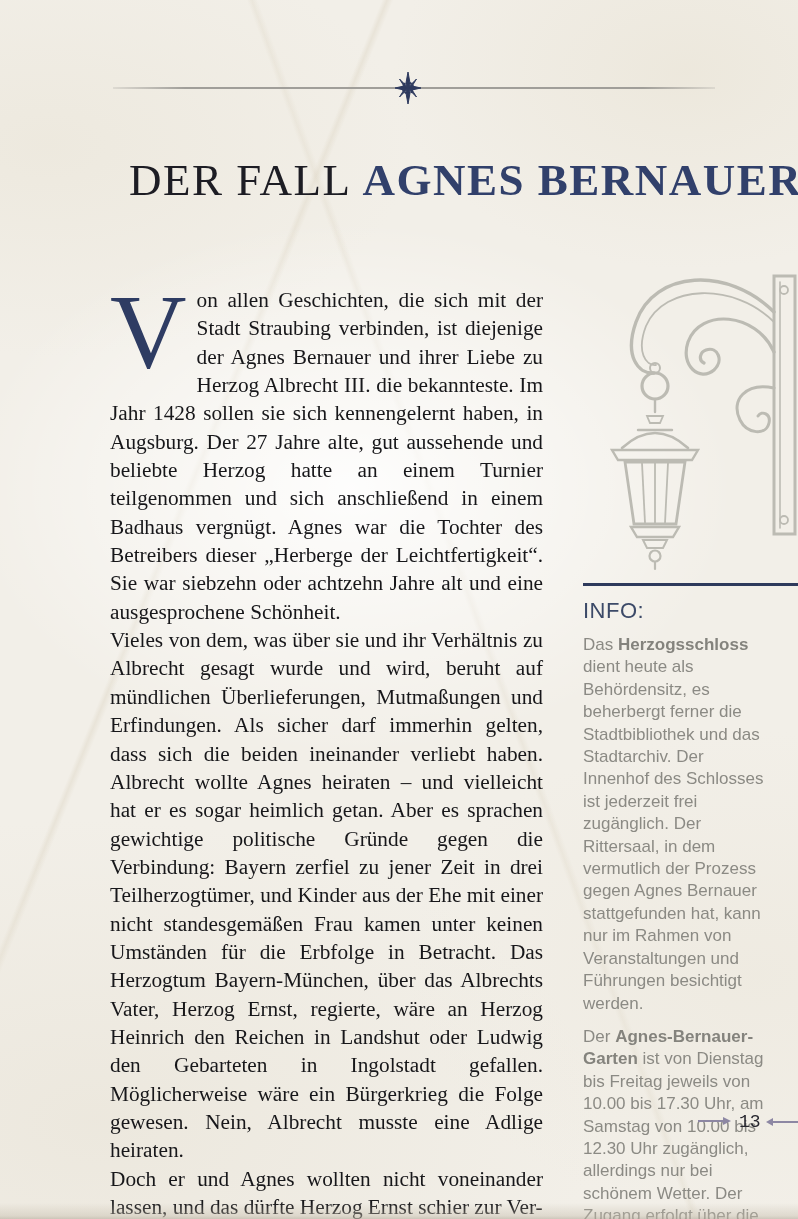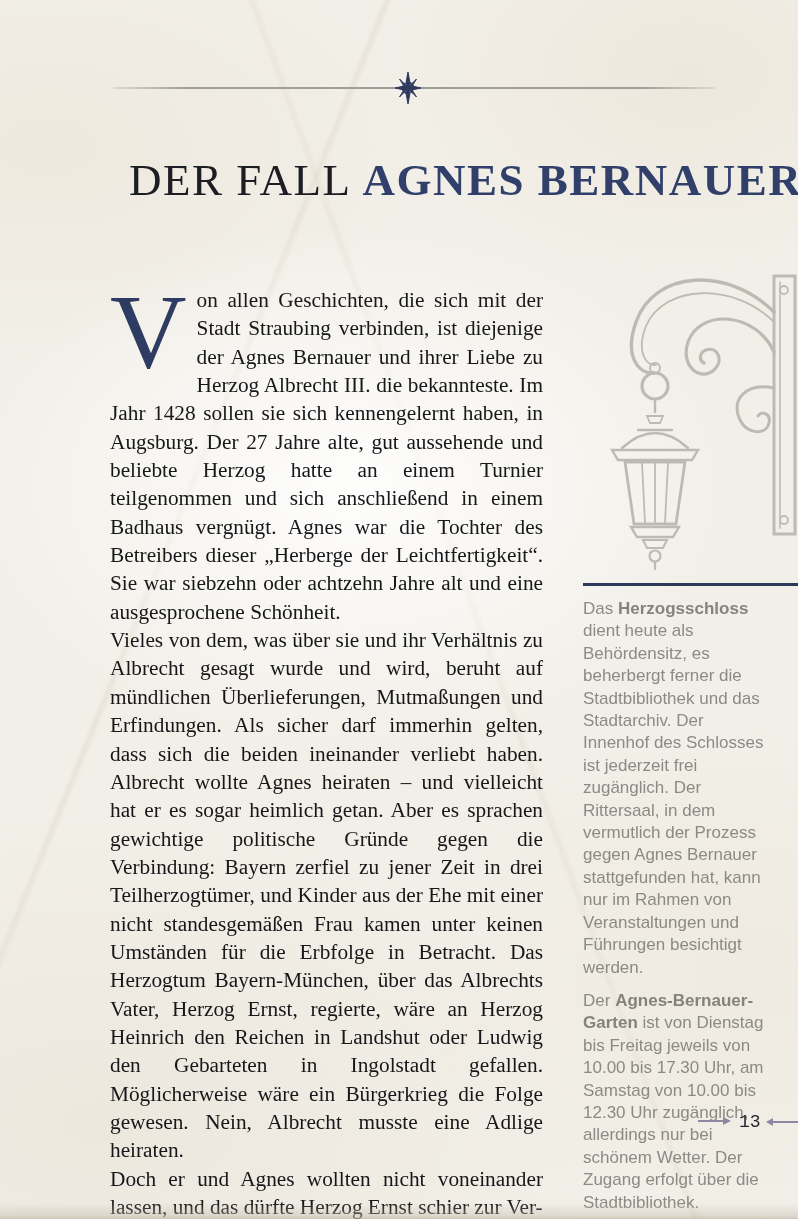--- a/index.html
+++ b/index.html
@@ -123,20 +123,21 @@
   </div>
 
   <div class="article">
     <p><span class="dropcap">V</span><span>on allen Geschichten, die sich mit der Stadt Straubing verbinden, ist diejenige der Agnes Bernauer und ihrer Liebe zu Herzog Albrecht III. die bekannteste. Im Jahr 1428 sollen sie sich kennengelernt haben, in Augsburg. Der 27 Jahre alte, gut aussehende und beliebte Herzog hatte an einem Turnier teilgenommen und sich anschließend in einem Badhaus vergnügt. Agnes war die Tochter des Betreibers dieser „Herberge der Leichtfertigkeit“. Sie war siebzehn oder achtzehn Jahre alt und eine ausgesprochene Schönheit.</span></p>
     <p>Vieles von dem, was über sie und ihr Verhältnis zu Albrecht gesagt wurde und wird, beruht auf mündlichen Überlieferungen, Mutmaßungen und Erfindungen. Als sicher darf immerhin gelten, dass sich die beiden ineinander verliebt haben. Albrecht wollte Agnes heiraten – und vielleicht hat er es sogar heimlich getan. Aber es sprachen gewichtige politische Gründe gegen die Verbindung: Bayern zerfiel zu jener Zeit in drei Teilherzogtümer, und Kinder aus der Ehe mit einer nicht standesgemäßen Frau kamen unter keinen Umständen für die Erbfolge in Betracht. Das Herzogtum Bayern-München, über das Albrechts Vater, Herzog Ernst, regierte, wäre an Herzog Heinrich den Reichen in Landshut oder Ludwig den Gebarteten in Ingolstadt gefallen. Möglicherweise wäre ein Bürgerkrieg die Folge gewesen. Nein, Albrecht musste eine Adlige heiraten.</p>
     <p>Doch er und Agnes wollten nicht voneinander lassen, und das dürfte Herzog Ernst schier zur Ver-</p>
   </div>
 
   <aside class="sidebar">
     <div class="sidebar-rule"></div>
+    <h2 class="sidebar-heading">INFO:</h2>
     <p><span>Das </span><b>Herzogsschloss</b><span> dient heute als Behördensitz, es beherbergt ferner die Stadtbibliothek und das Stadtarchiv. Der Innenhof des Schlosses ist jederzeit frei zugänglich. Der Rittersaal, in dem vermutlich der Prozess gegen Agnes Bernauer stattgefunden hat, kann nur im Rahmen von Veranstaltungen und Führungen besichtigt werden.</span></p>
     <p><span>Der </span><b>Agnes-Bernauer-Garten</b><span> ist von Dienstag bis Freitag jeweils von 10.00 bis 17.30 Uhr, am Samstag von 10.00 bis 12.30 Uhr zugänglich, allerdings nur bei schönem Wetter. Der Zugang erfolgt über die Stadtbibliothek.</span></p>
   </aside>
 
   <div class="pagenum-row">
     <span class="pn-arrow">
       <svg width="34" height="10" viewBox="0 0 34 10">
           <line x1="0" y1="5" x2="26" y2="5" stroke="#8d87a3" stroke-width="2"></line>
           <polygon points="25,1 33,5 25,9" fill="#8d87a3"></polygon>
         </svg>

